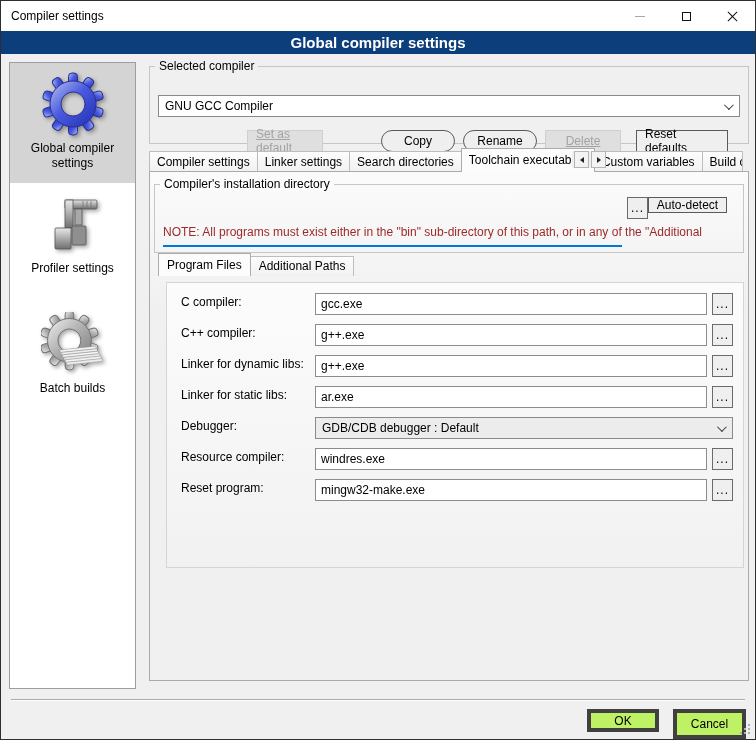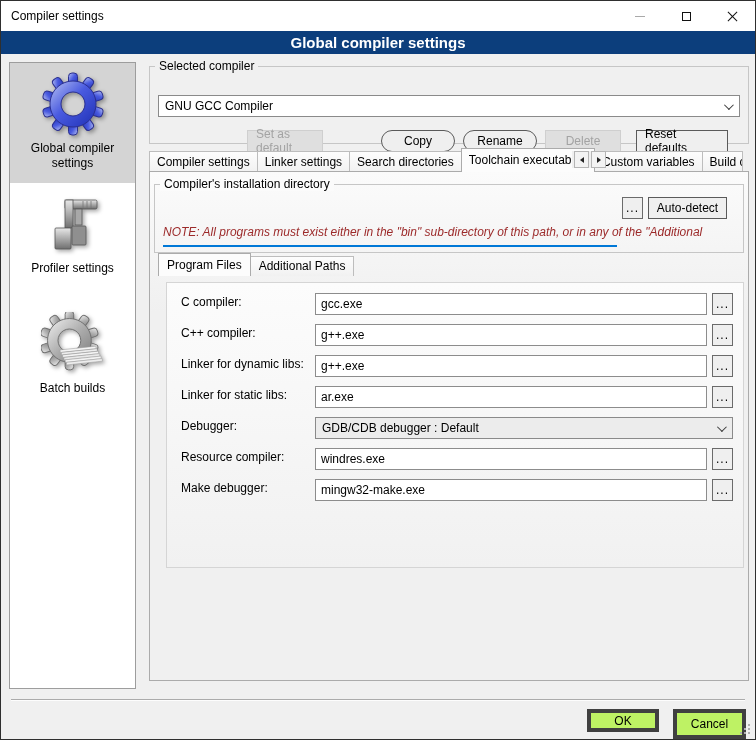--- a/index.html
+++ b/index.html
@@ -31,21 +31,21 @@
   .side-item .lbl{margin-top:5px;width:104px;line-height:15px;}
   
   fieldset{border:1px solid #c6c6c6;margin:0;padding:0;}
   legend{padding:0 4px;margin-left:5px;}
   .group1{position:absolute;left:148px;top:58px;width:600px;height:85px;}
   .combo{position:relative;height:22px;background:#fff;border:1px solid #8a8a8a;display:flex;align-items:center;padding:0 22px 0 6px;}
   .combo .chev{position:absolute;right:8px;top:7px;width:7px;height:7px;border-right:1.6px solid #3c3c3c;border-bottom:1.6px solid #3c3c3c;transform:rotate(45deg) translateY(-2px);}
   .combo1{position:absolute;left:8px;right:8px;top:22px;}
   .btnrow{position:absolute;right:20px;top:57px;display:flex;align-items:center;}
   .btn{height:22px;display:flex;align-items:center;justify-content:center;background:#efefef;border:1px solid #5a5a5a;padding:0 8px;}
-  .btn.dis{background:#dfdfdf;border-color:#cfcfcf;color:#a3a3a3;}
+  .btn.dis{background:#dfdfdf;border-color:#cfcfcf;color:#a3a3a3;text-decoration:underline;}
   .w-sad{width:76px;margin-right:58px;}
   .w-75{width:74px;margin-right:8px;border-radius:11px;}
   .w-del{width:76px;margin-right:15px;}
   .w-rd{width:92px;}
   
   .tabstrip{position:absolute;left:148px;top:147px;width:600px;height:24px;display:flex;align-items:flex-end;overflow:hidden;}
   .tab{height:21px;line-height:20px;padding:0 7px;background:linear-gradient(#fdfdfd,#f1f1f1);border:1px solid #bdbdbd;border-bottom:none;margin-right:-1px;white-space:nowrap;}
   .tab.active{height:24px;line-height:23px;background:#FCFCFC;position:relative;z-index:2;border-color:#ababab;}
   .tab.clip{max-width:41px;overflow:hidden;padding-right:0;}
   .tab-arrows{position:absolute;right:149px;top:150px;display:flex;gap:2px;z-index:3;background:#F0F0F0;padding-left:2px;}
@@ -54,22 +54,22 @@
   .tri-r{width:0;height:0;border-top:3px solid transparent;border-bottom:3px solid transparent;border-left:4px solid #222;}
   .tabpanel{position:absolute;left:148px;top:170px;width:600px;height:510px;border:1px solid #ababab;background:linear-gradient(180deg,#FBFBFB,#F0F0F0 140px);}
   
   .group2{position:absolute;left:4px;top:5px;right:4px;height:76px;background:transparent;}
   .group2 legend{background:#FBFBFB;}
   .dirrow{position:absolute;left:8px;right:16px;top:6px;height:22px;display:flex;align-items:stretch;}
   .dirinput{flex:1;border:1px solid #0078D7;background:#fff;display:flex;align-items:flex-start;padding:0 1px;overflow:hidden;margin-top:48px;}
   .caret{width:2px;height:16px;background:#E07800;flex:none;}
   .seltext{background:#0078D7;color:#fff;padding:1px 2px;white-space:nowrap;}
   .browse{width:21px;height:22px;margin-left:5px;flex:none;display:flex;align-items:center;justify-content:center;background:#efefef;border:1px solid #6b6b6b;letter-spacing:1px;}
-  .autodetect{width:79px;height:22px;margin-left:5px;flex:none;display:flex;align-items:center;justify-content:center;background:#efefef;border:1px solid #5a5a5a;}
-  .note{position:absolute;left:8px;right:20px;top:34px;color:#9C2A2A;white-space:nowrap;overflow:hidden;font-style:italic;}
+  .autodetect{width:79px;height:16px;flex:none;display:flex;align-items:center;justify-content:center;background:#efefef;border:1px solid #5a5a5a;}
+  .note{position:absolute;left:8px;right:20px;top:34px;color:#9C2A2A;white-space:nowrap;overflow:hidden;}
   
   .subtabstrip{position:absolute;left:8px;top:81px;display:flex;align-items:flex-end;height:23px;}
   .subtab{height:20px;line-height:19px;padding:0 8px;background:linear-gradient(#fdfdfd,#f1f1f1);border:1px solid #bdbdbd;border-bottom:none;margin-right:-1px;}
   .subtab.active{height:23px;line-height:22px;background:#FCFCFC;position:relative;z-index:2;border-color:#ababab;}
   .subpanel{position:absolute;left:16px;top:110px;width:578px;height:286px;border:1px solid #d5d5d5;background:linear-gradient(180deg,#FCFCFC,#F1F1F1);padding:10px 10px 8px 14px;}
   
   .frow{display:flex;align-items:flex-start;height:22px;margin-bottom:9px;}
   .flabel{width:134px;flex:none;padding-top:2px;}
   .frow input{flex:1;height:22px;border:1px solid #8c8c8c;background:#fff;padding:0 5px;
     font-family:"Liberation Sans","DejaVu Sans",sans-serif;font-size:12px;color:#000;outline:none;}
@@ -279,21 +279,21 @@
         </div>
       </div>
 
       <div class="frow">
         <span class="flabel">Resource compiler:</span>
         <input value="windres.exe" style="">
         <div class="browse">...</div>
       </div>
 
       <div class="frow">
-        <span class="flabel">Make debugger:</span>
+        <span class="flabel">Reset program:</span>
         <input value="mingw32-make.exe" style="">
         <div class="browse">...</div>
       </div>
 
     </div>
   </div>
 
   <div class="divider"></div>
   <div class="footbtn okbtn">OK</div>
   <div class="footbtn cancelbtn">Cancel</div>

